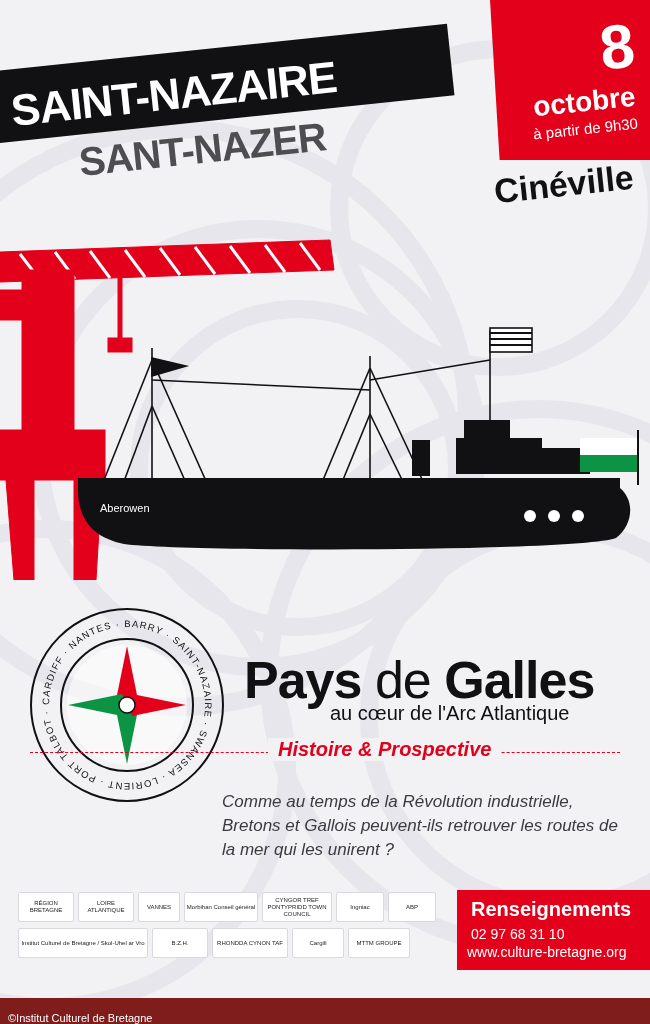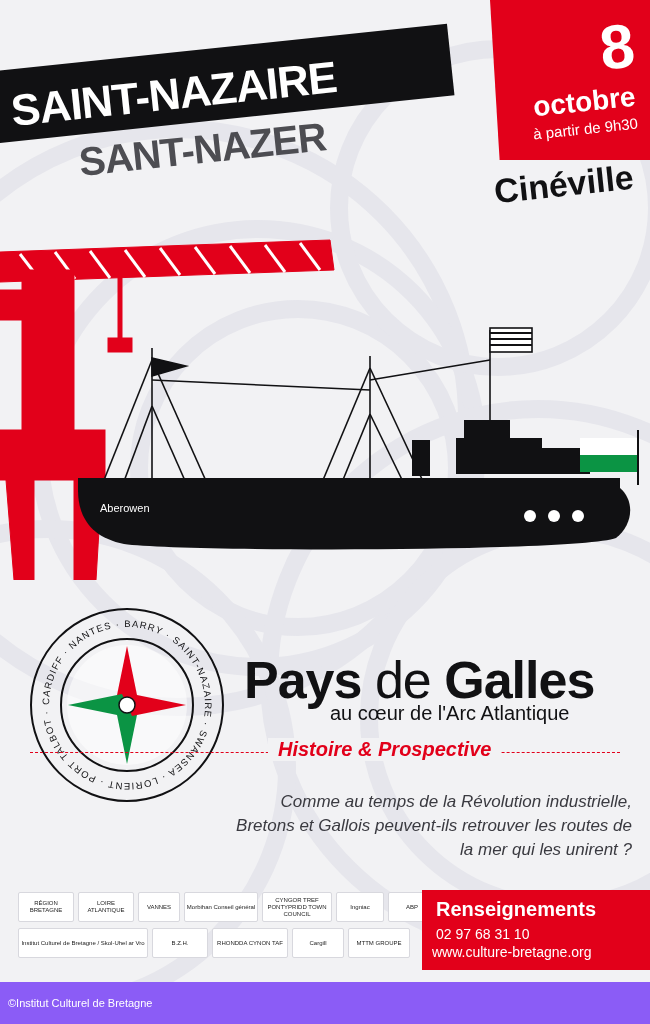--- a/index.html
+++ b/index.html
@@ -103,53 +103,53 @@
     position:absolute;left:30px;top:752px;width:590px;height:0;
     border-top:1px dashed #e2001a;
   }
   .t-histoire{
     position:absolute;left:268px;top:738px;
     background:#f2f2f4;padding:0 10px;
     color:#e2001a;font-size:20px;font-weight:bold;font-style:italic;text-align:center;
   }
   .t-question{
     position:absolute;left:222px;top:790px;width:410px;
-    color:#3a3a40;font-size:17px;font-style:italic;line-height:24px;text-align:right;
+    color:#3a3a40;font-size:17px;font-style:italic;line-height:24px;
   }
 
   
   .emblem{position:absolute;left:22px;top:600px;width:210px;height:210px;}
 
   
   .logos{
     position:absolute;left:10px;top:890px;width:430px;height:80px;
   }
   .logo{
     position:absolute;background:#ffffff;border:1px solid #d8d8de;
     border-radius:2px;
     font-size:6px;color:#222;text-align:center;
     display:flex;align-items:center;justify-content:center;
     overflow:hidden;line-height:7px;padding:1px;
     box-sizing:border-box;
   }
   
   .info{
-    position:absolute;right:0;top:890px;width:228px;height:80px;
+    position:absolute;right:0;top:890px;width:193px;height:80px;
     background:#e2001a;color:#ffffff;
   }
   .info-title{
     position:absolute;left:14px;top:8px;font-size:20px;font-weight:bold;
   }
   .info-tel{position:absolute;left:14px;top:36px;font-size:14px;}
   .info-web{position:absolute;left:10px;top:54px;font-size:14px;}
 
   .footer{
-    position:absolute;left:0;bottom:0;width:650px;height:42px;
-    background:#8b5cf6;color:#ffffff;font-size:11px;
-    display:flex;align-items:center;
+    position:absolute;left:0;bottom:0;width:650px;height:26px;
+    background:#7f1d1d;color:#ffffff;font-size:11px;
+    display:flex;align-items:flex-end;
   }
   .footer span{margin-left:8px;}
 </style>
 </head>
 <body>
 
 <div id="poster">
 
   <div class="swirl s1"></div>
   <div class="swirl s2"></div>

